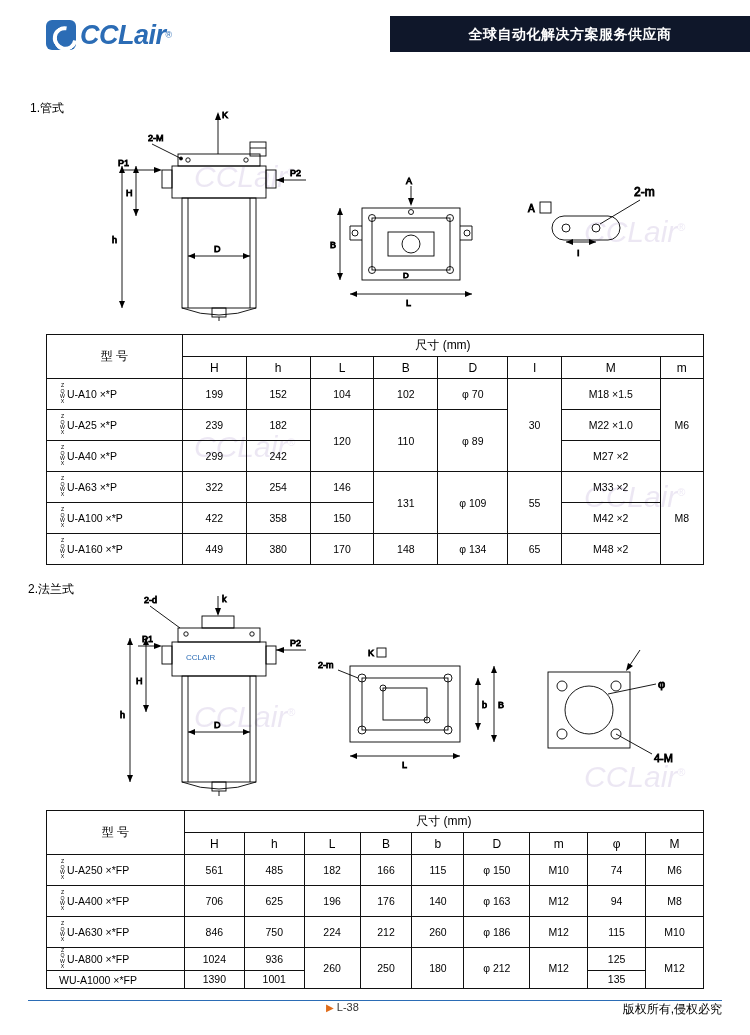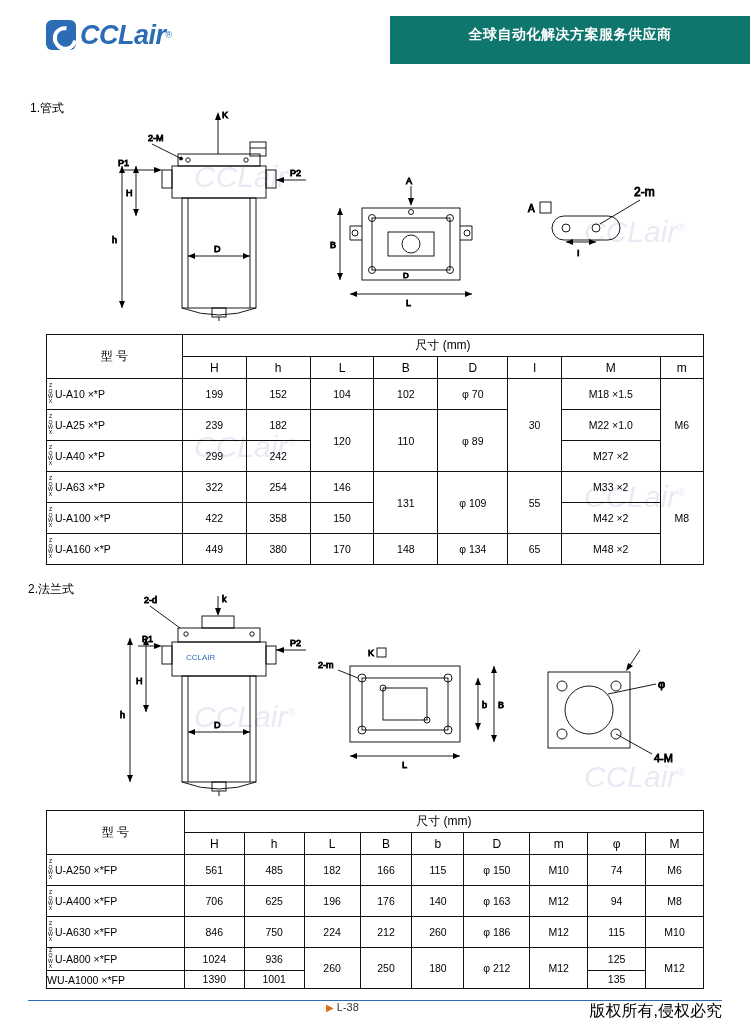--- a/index.html
+++ b/index.html
@@ -13,22 +13,22 @@
     overflow: hidden;
   }
   .page { position:relative; width:750px; height:1035px; }
 
   
   .header {
     position:absolute; left:0; top:0; width:750px; height:64px;
     background:#ffffff;
   }
   .hdr-band {
-    position:absolute; left:390px; top:16px; width:360px; height:48px;
-    background:#0f766e;
+    position:absolute; left:390px; top:16px; width:360px; height:36px;
+    background:#0f172a;
   }
   .hdr-band-text {
     position:absolute; left:0; top:0; width:100%; height:36px;
     line-height:36px; text-align:center; color:#fff;
     font-size:14px; font-weight:bold; letter-spacing:0.5px;
   }
   .logo {
     position:absolute; left:46px; top:18px; height:34px;
     display:flex; align-items:center;
   }
@@ -74,21 +74,21 @@
   }
   table td, table th {
     border:1px solid #111;
     text-align:center;
     font-weight:normal;
     padding:0;
   }
   .tbl-wrap { position:absolute; }
   .hdr-cell { height:22px; font-size:12px; }
   .model-cell {
-    text-align:left; padding-left:0; white-space:nowrap;
+    text-align:left; padding-left:12px; white-space:nowrap;
     position:relative; height:31px;margin-left:40px;
   }
   .zqw {
     display:inline-block;
     font-size:5.2px;
     line-height:5.4px;
     letter-spacing:0;
     text-align:center;
     vertical-align:middle;
     margin-right:1px;
@@ -101,21 +101,21 @@
   
   .footer-line {
     position:absolute; left:28px; top:1000px; width:694px; height:0;
     border-top:1px solid #2b6cb5;
   }
   .page-no {
     position:absolute; left:326px; top:1001px; font-size:11px; color:#333;
   }
   .page-no .tri { color:#e06c1a; font-size:10px; }
   .copyright {
-    position:absolute; right:28px; top:1001px; font-size:16px; color:#000;
+    position:absolute; right:28px; top:1001px; font-size:12px; color:#000;
   }
 
   
   .wm {
     position:absolute; color:#4c1d95; opacity:0.10;
     font-size:30px; font-weight:normal; font-style:italic;
     transform:rotate(0deg); pointer-events:none; white-space:nowrap;margin-left:44px;
   }
   .wm small{ font-size:11px; vertical-align:super; font-style:normal;}
 </style>

